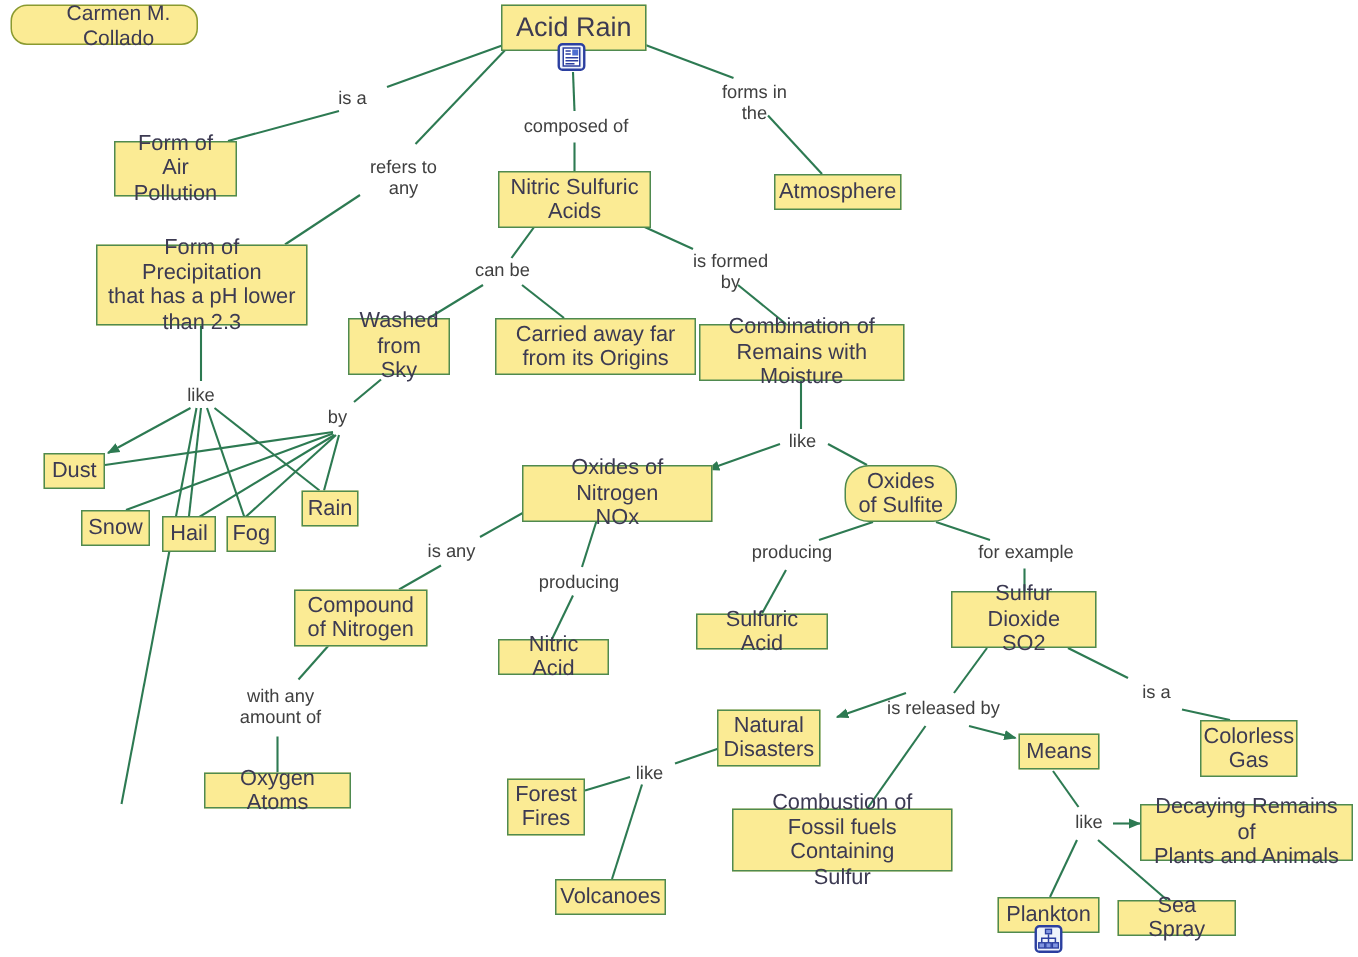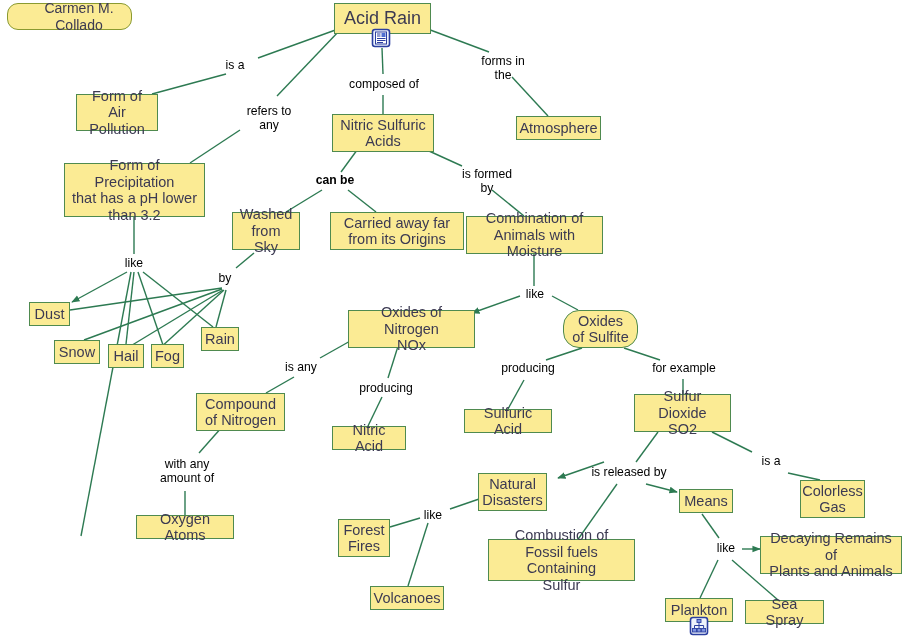--- a/index.html
+++ b/index.html
@@ -43,21 +43,21 @@
     z-index: 3;
   }
   .node.author {
     border-radius: 11px;
     border-color: #8a9a30;
     background: #fbeb94;
     font-size: 14px;
   }
   .link-label {
     position: absolute;
-    color: #000000;
+    color: #404040;
     font-size: 12.2px;
     line-height: 14px;
     text-align: center;
     white-space: pre-line;
     z-index: 2;
     background: transparent;
   }
   .node-icon {
     position: absolute;
     width: 20px;
@@ -165,35 +165,35 @@
       <rect x="6" y="12" width="8.5" height="1" fill="#2b3fa0"></rect>
       <rect x="6" y="14" width="6" height="1" fill="#2b3fa0"></rect>
     </svg>
   </div>
 
   <div class="node" style="left:76px; top:94px; width:82px; height:37px;">Form of
 Air Pollution</div>
 
   <div class="node" style="left:64px; top:163px; width:141px; height:54px;">Form of Precipitation
 that has a pH lower
-than 3.2</div>
+than 2.3</div>
 
   <div class="node" style="left:332px; top:114px; width:102px; height:38px;">Nitric Sulfuric
 Acids</div>
 
   <div class="node" style="left:516px; top:116px; width:85px; height:24px;">Atmosphere</div>
 
   <div class="node" style="left:232px; top:212px; width:68px; height:38px;">Washed
 from Sky</div>
 
   <div class="node" style="left:330px; top:212px; width:134px; height:38px;">Carried away far
 from its Origins</div>
 
   <div class="node" style="left:466px; top:216px; width:137px; height:38px;">Combination of
-Animals with Moisture</div>
+Remains with Moisture</div>
 
   <div class="node" style="left:29px; top:302px; width:41px; height:24px;">Dust</div>
 
   <div class="node" style="left:54px; top:340px; width:46px; height:24px;">Snow</div>
 
   <div class="node" style="left:108px; top:344px; width:36px; height:24px;">Hail</div>
 
   <div class="node" style="left:151px; top:344px; width:33px; height:24px;">Fog</div>
 
   <div class="node" style="left:201px; top:327px; width:38px; height:24px;">Rain</div>
@@ -254,21 +254,21 @@
   <div class="link-label" style="left:210px; top:58px; width:50px;">is a</div>
 
   <div class="link-label" style="left:340px; top:77px; width:88px;">composed of</div>
 
   <div class="link-label" style="left:472px; top:54px; width:62px;">forms in
 the</div>
 
   <div class="link-label" style="left:238px; top:104px; width:62px;">refers to
 any</div>
 
-  <div class="link-label" style="left:307px; top:173px; width:56px;font-weight:bold;">can be</div>
+  <div class="link-label" style="left:307px; top:173px; width:56px;">can be</div>
 
   <div class="link-label" style="left:454px; top:167px; width:66px;">is formed
 by</div>
 
   <div class="link-label" style="left:116px; top:256px; width:36px;">like</div>
 
   <div class="link-label" style="left:214px; top:271px; width:22px;">by</div>
 
   <div class="link-label" style="left:517px; top:287px; width:36px;">like</div>
 

